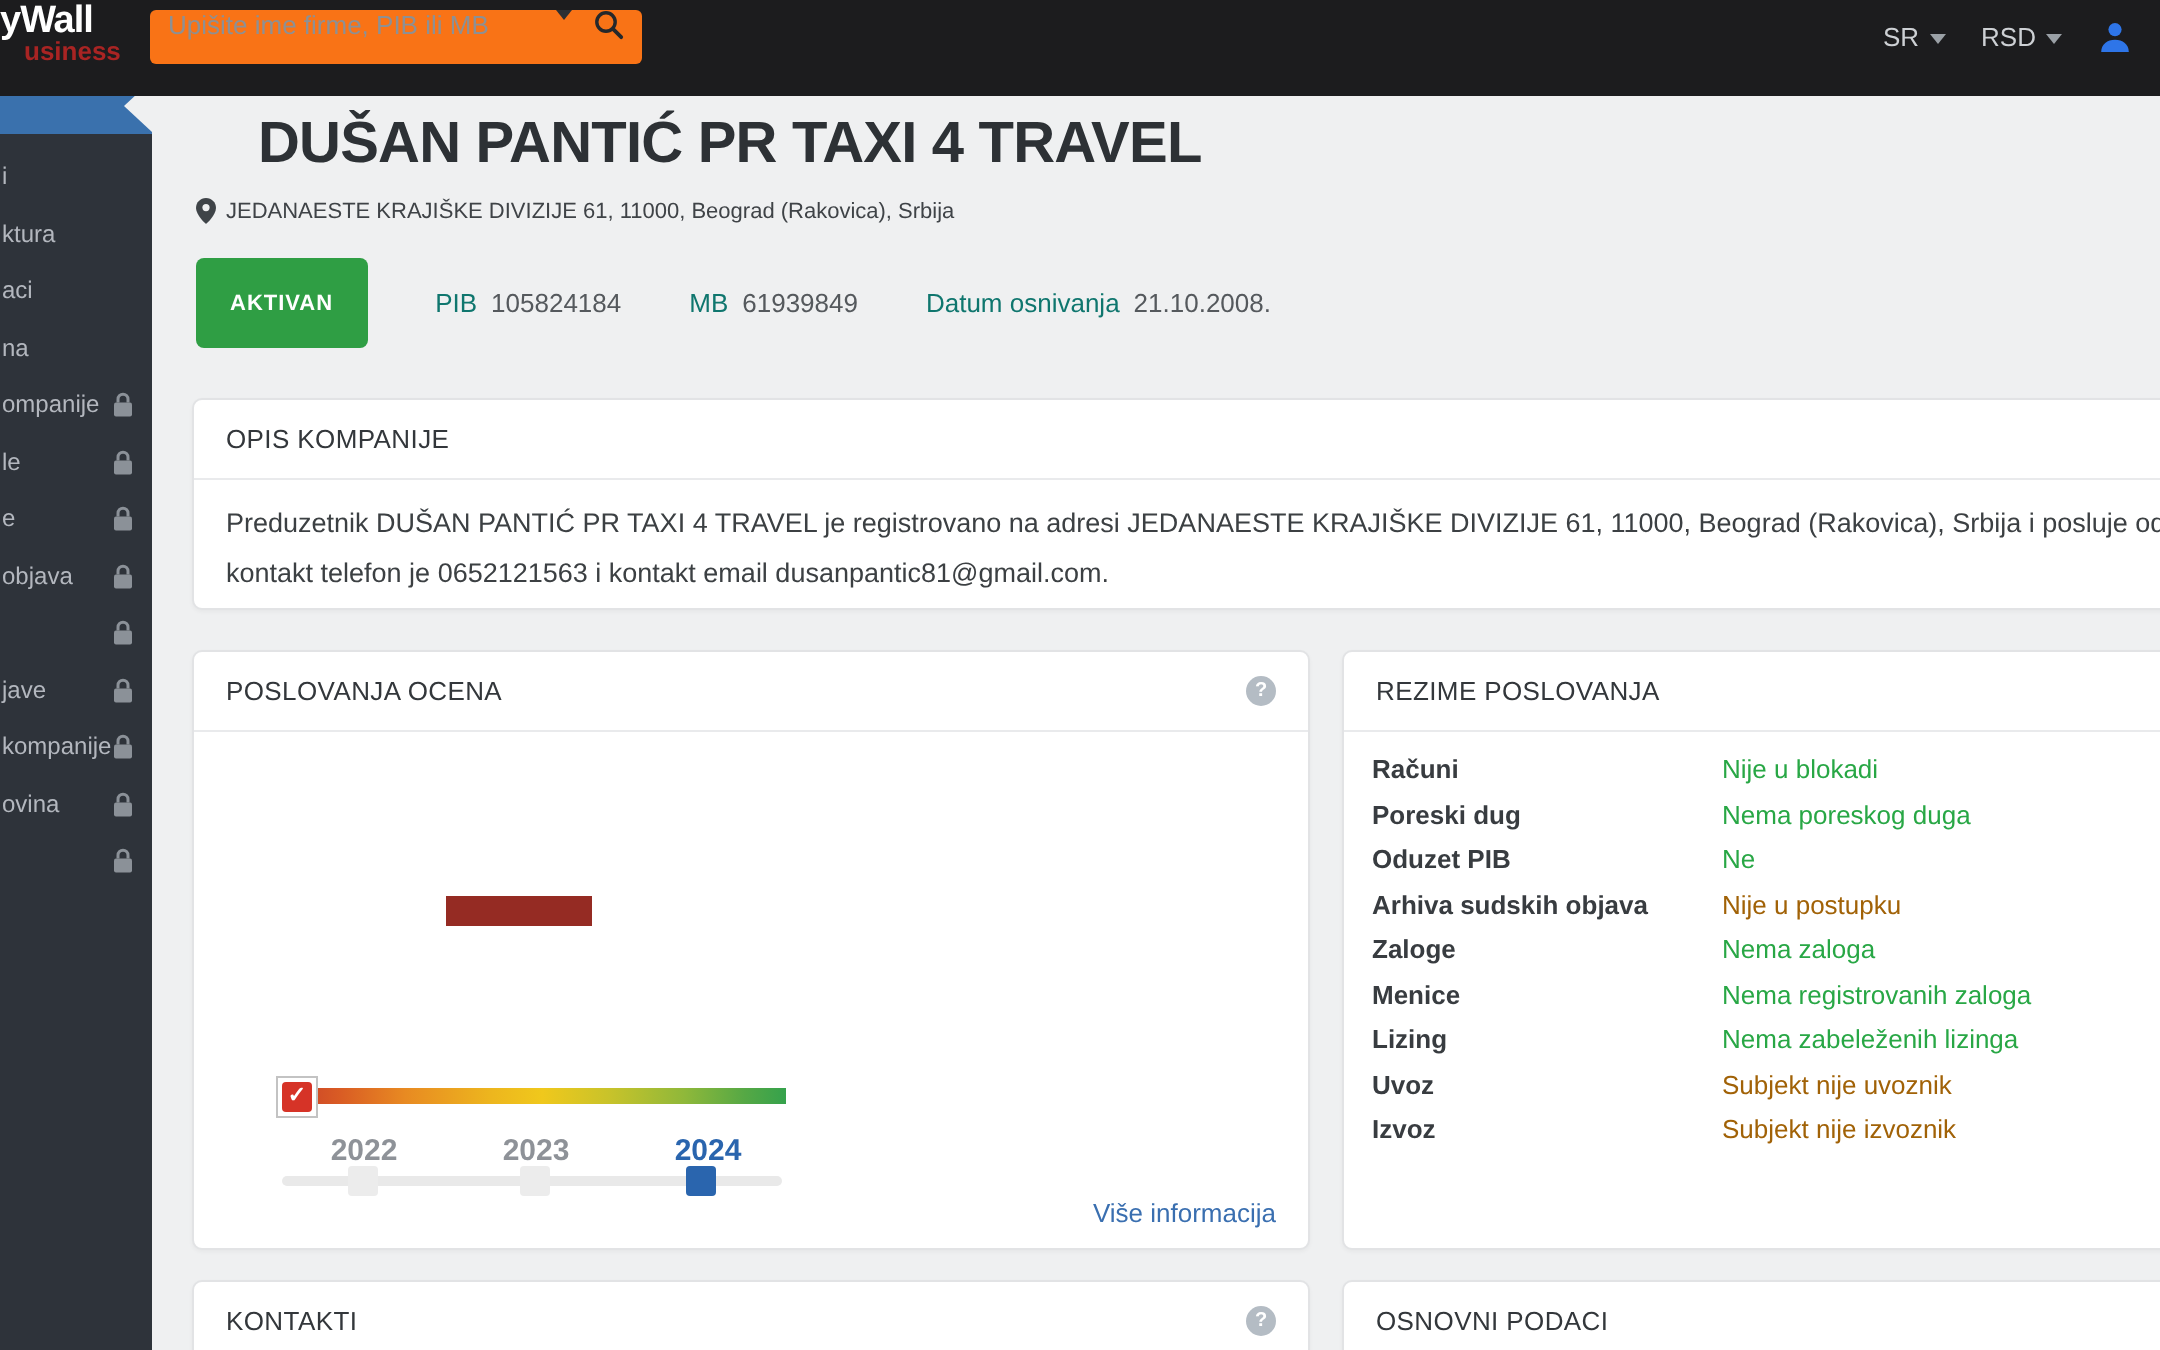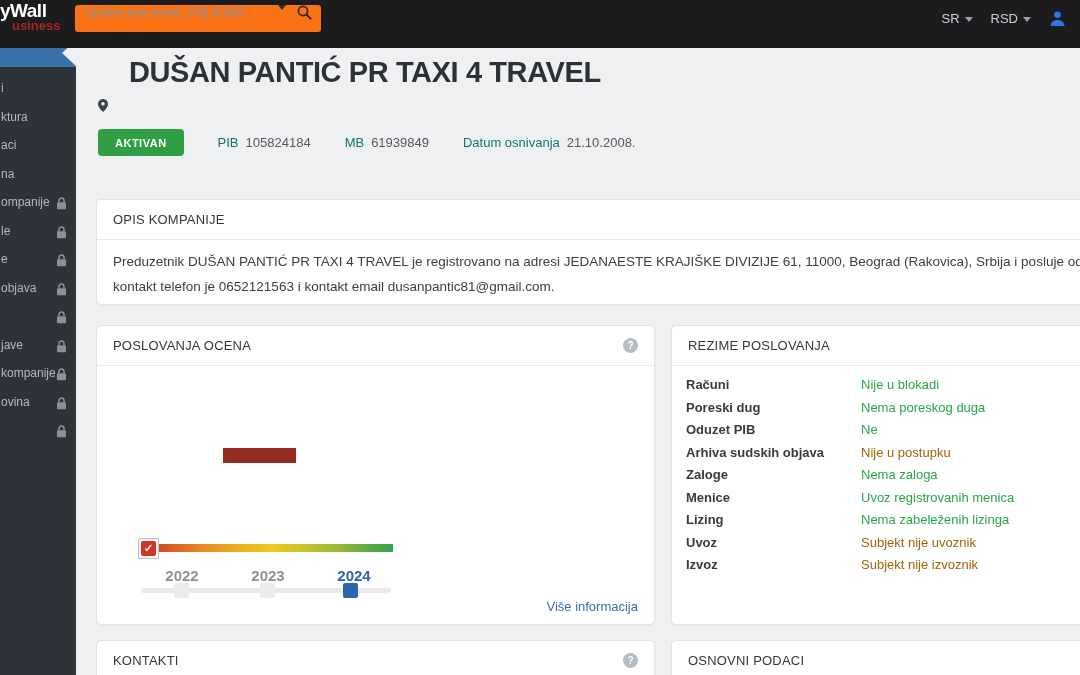--- a/index.html
+++ b/index.html
@@ -25,21 +25,21 @@
   .sel-notch { position:absolute; right:0; top:0; width:0; height:0; border-top:13.5px solid transparent; border-bottom:13.5px solid transparent; border-right:14px solid #eff0f1; }
   .sb-item { position:absolute; left:0; width:76px; height:20px; display:flex; align-items:center; cursor:pointer; }
   .sb-label { font-size:12px; color:#b3b7be; padding-left:1px; white-space:nowrap; }
   .sb-lock { position:absolute; left:56px; top:4px; }
 
   
   .page-title { position:absolute; left:97px; top:56px; font-size:29px; font-weight:800; color:#2d3135; letter-spacing:-.4px; white-space:nowrap;margin-left:32px; }
   .addr-row { position:absolute; left:98px; top:99px; display:flex; align-items:center; gap:5px; }
   .addr-text { font-size:11px; color:#3f4347; }
   .badge-row { position:absolute; left:98px; top:129px; display:flex; align-items:center; }
-  .status-badge { background:#2f9e44; color:#fff; font-size:11px; font-weight:700; letter-spacing:.5px; border-radius:4px; padding:0 17px; height:27px; display:flex; align-items:center; border:none; cursor:pointer; font-family:inherit; }
+  .status-badge { background:#2f9e44; color:#fff; font-size:11px; font-weight:700; letter-spacing:.5px; border-radius:4px; padding:0 17px; height:45px; display:flex; align-items:center; border:none; cursor:pointer; font-family:inherit; }
   .meta-label { font-size:13px; font-weight:400; color:#0f766e; margin-left:34px; }
   .meta-value { font-size:13px; color:#55595d; margin-left:7px; }
 
   
   .card { position:absolute; background:#fff; border:1px solid #e2e3e5; border-radius:5px; box-shadow:0 1px 2px rgba(0,0,0,.04); }
   .card-head { height:40px; border-bottom:1px solid #e9eaec; display:flex; align-items:center; padding:0 16px; }
   .card-title { font-size:13px; font-weight:400; color:#33373b; letter-spacing:.2px; }
   .help { margin-left:auto; width:15px; height:15px; border-radius:50%; background:#b4bcc4; color:#fff; font-size:10px; font-weight:700; display:flex; align-items:center; justify-content:center; cursor:pointer; }
 
   .card-opis { left:96px; top:199px; width:1104px; height:106px; }
@@ -186,20 +186,21 @@
 </div>
 
 <h1 class="page-title">DUŠAN PANTIĆ PR TAXI 4 TRAVEL</h1>
 <div class="addr-row">
   <span style="display:flex;">
     <svg width="10" height="13" viewBox="0 0 10 13">
         <path d="M5 0C2.2 0 0 2.2 0 5c0 3.7 5 8 5 8s5-4.3 5-8C10 2.2 7.8 0 5 0z" fill="#3f4448"></path>
         <circle cx="5" cy="4.8" r="1.8" fill="#eff0f1"></circle>
       </svg>
   </span>
+  <span class="addr-text">JEDANAESTE KRAJIŠKE DIVIZIJE 61, 11000, Beograd (Rakovica), Srbija</span>
 </div>
 <div class="badge-row">
   <button class="status-badge">AKTIVAN</button>
   <span class="meta-label">PIB</span>
   <span class="meta-value">105824184</span>
   <span class="meta-label">MB</span>
   <span class="meta-value">61939849</span>
   <span class="meta-label">Datum osnivanja</span>
   <span class="meta-value">21.10.2008.</span>
 </div>
@@ -253,21 +254,21 @@
   <div class="rz-row" style="top:119px">
       <span class="rz-label">Arhiva sudskih objava</span>
       <span class="rz-value">Nije u postupku</span>
     </div>
   <div class="rz-row" style="top:141px">
       <span class="rz-label">Zaloge</span>
       <span class="rz-value green">Nema zaloga</span>
     </div>
   <div class="rz-row" style="top:164px">
       <span class="rz-label">Menice</span>
-      <span class="rz-value green">Uvoz registrovanih menica</span>
+      <span class="rz-value green">Nema registrovanih zaloga</span>
     </div>
   <div class="rz-row" style="top:186px">
       <span class="rz-label">Lizing</span>
       <span class="rz-value green">Nema zabeleženih lizinga</span>
     </div>
   <div class="rz-row" style="top:209px">
       <span class="rz-label">Uvoz</span>
       <span class="rz-value">Subjekt nije uvoznik</span>
     </div>
   <div class="rz-row" style="top:231px">

